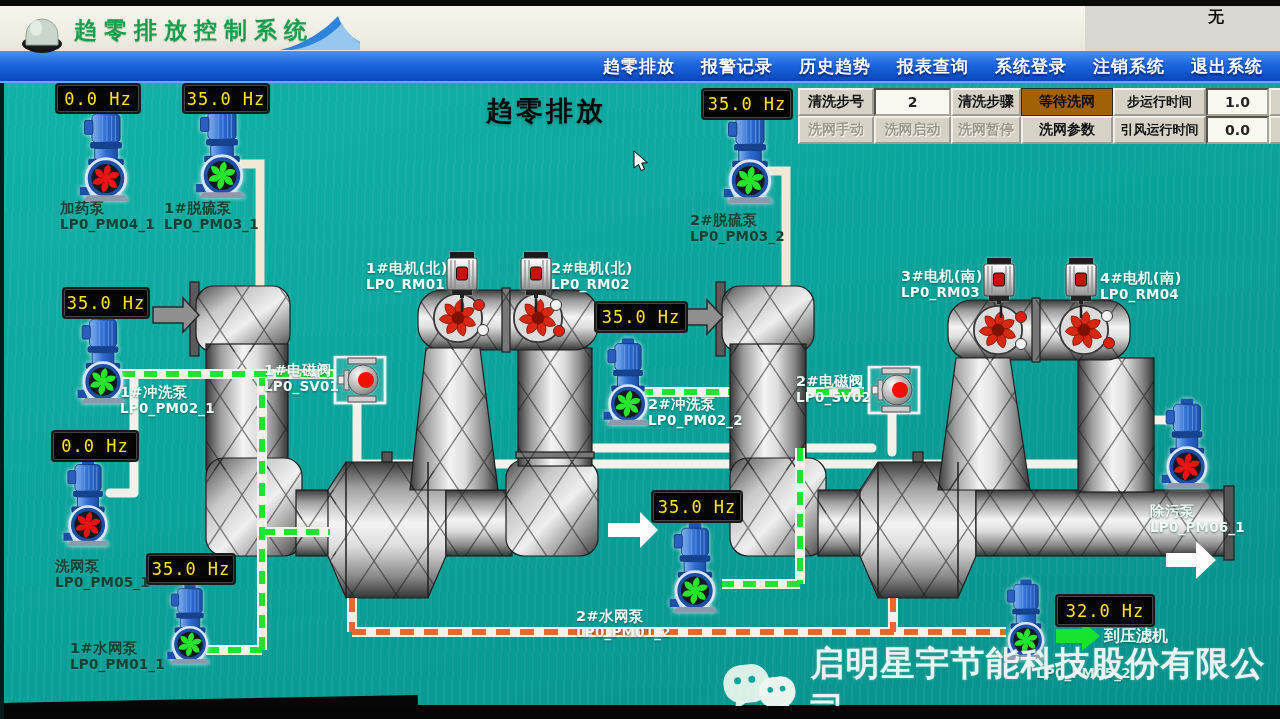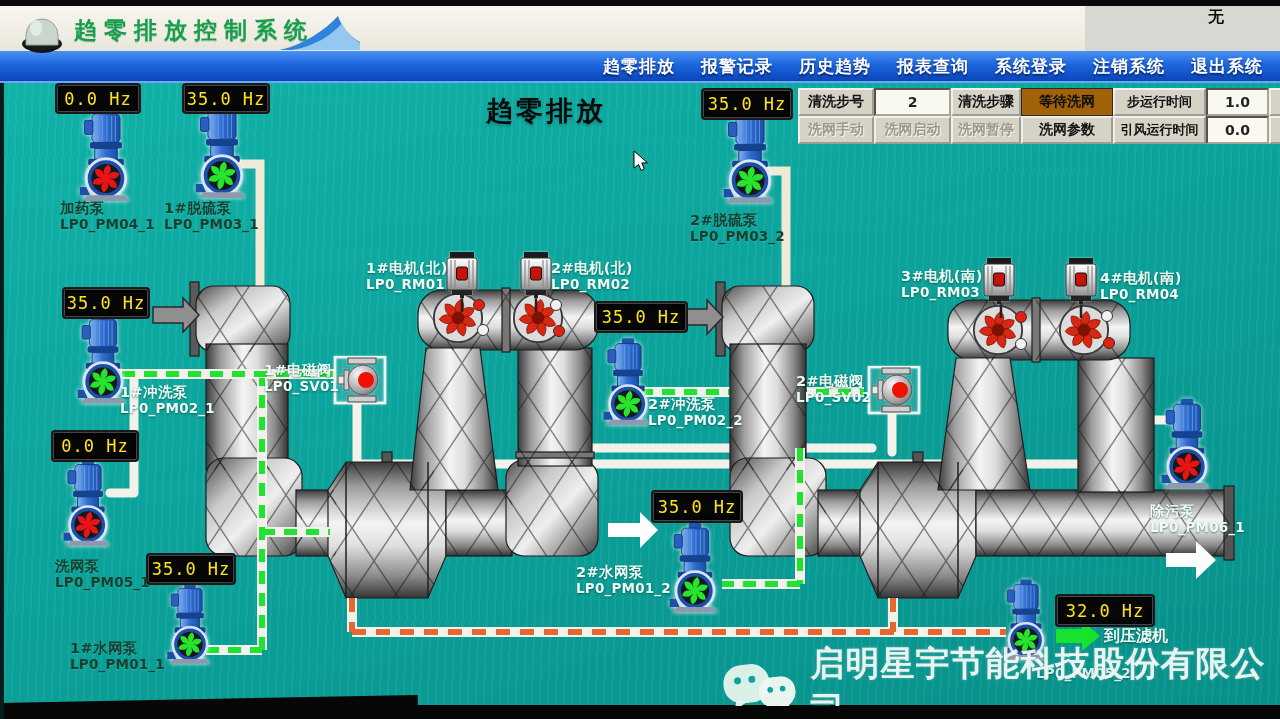--- a/index.html
+++ b/index.html
@@ -401,21 +401,21 @@
     <div class="tag">LP0_PM01_1</div>
   </div>
 <div class="eq-label dark" style="left:690px;top:212px">
   <div>2#脱硫泵</div>
     <div class="tag">LP0_PM03_2</div>
   </div>
 <div class="eq-label light" style="left:648px;top:396px">
   <div>2#冲洗泵</div>
     <div class="tag">LP0_PM02_2</div>
   </div>
-<div class="eq-label light" style="left:576px;top:564px">
+<div class="eq-label light" style="left:576px;top:608px">
   <div>2#水网泵</div>
     <div class="tag">LP0_PM01_2</div>
   </div>
 <div class="eq-label light" style="left:1150px;top:503px">
   <div>除污泵</div>
     <div class="tag">LP0_PM06_1</div>
   </div>
 <div class="eq-label light" style="left:1036px;top:666px;opacity:.9">
   <div></div>
     <div class="tag">LP0_PM05_2</div>

